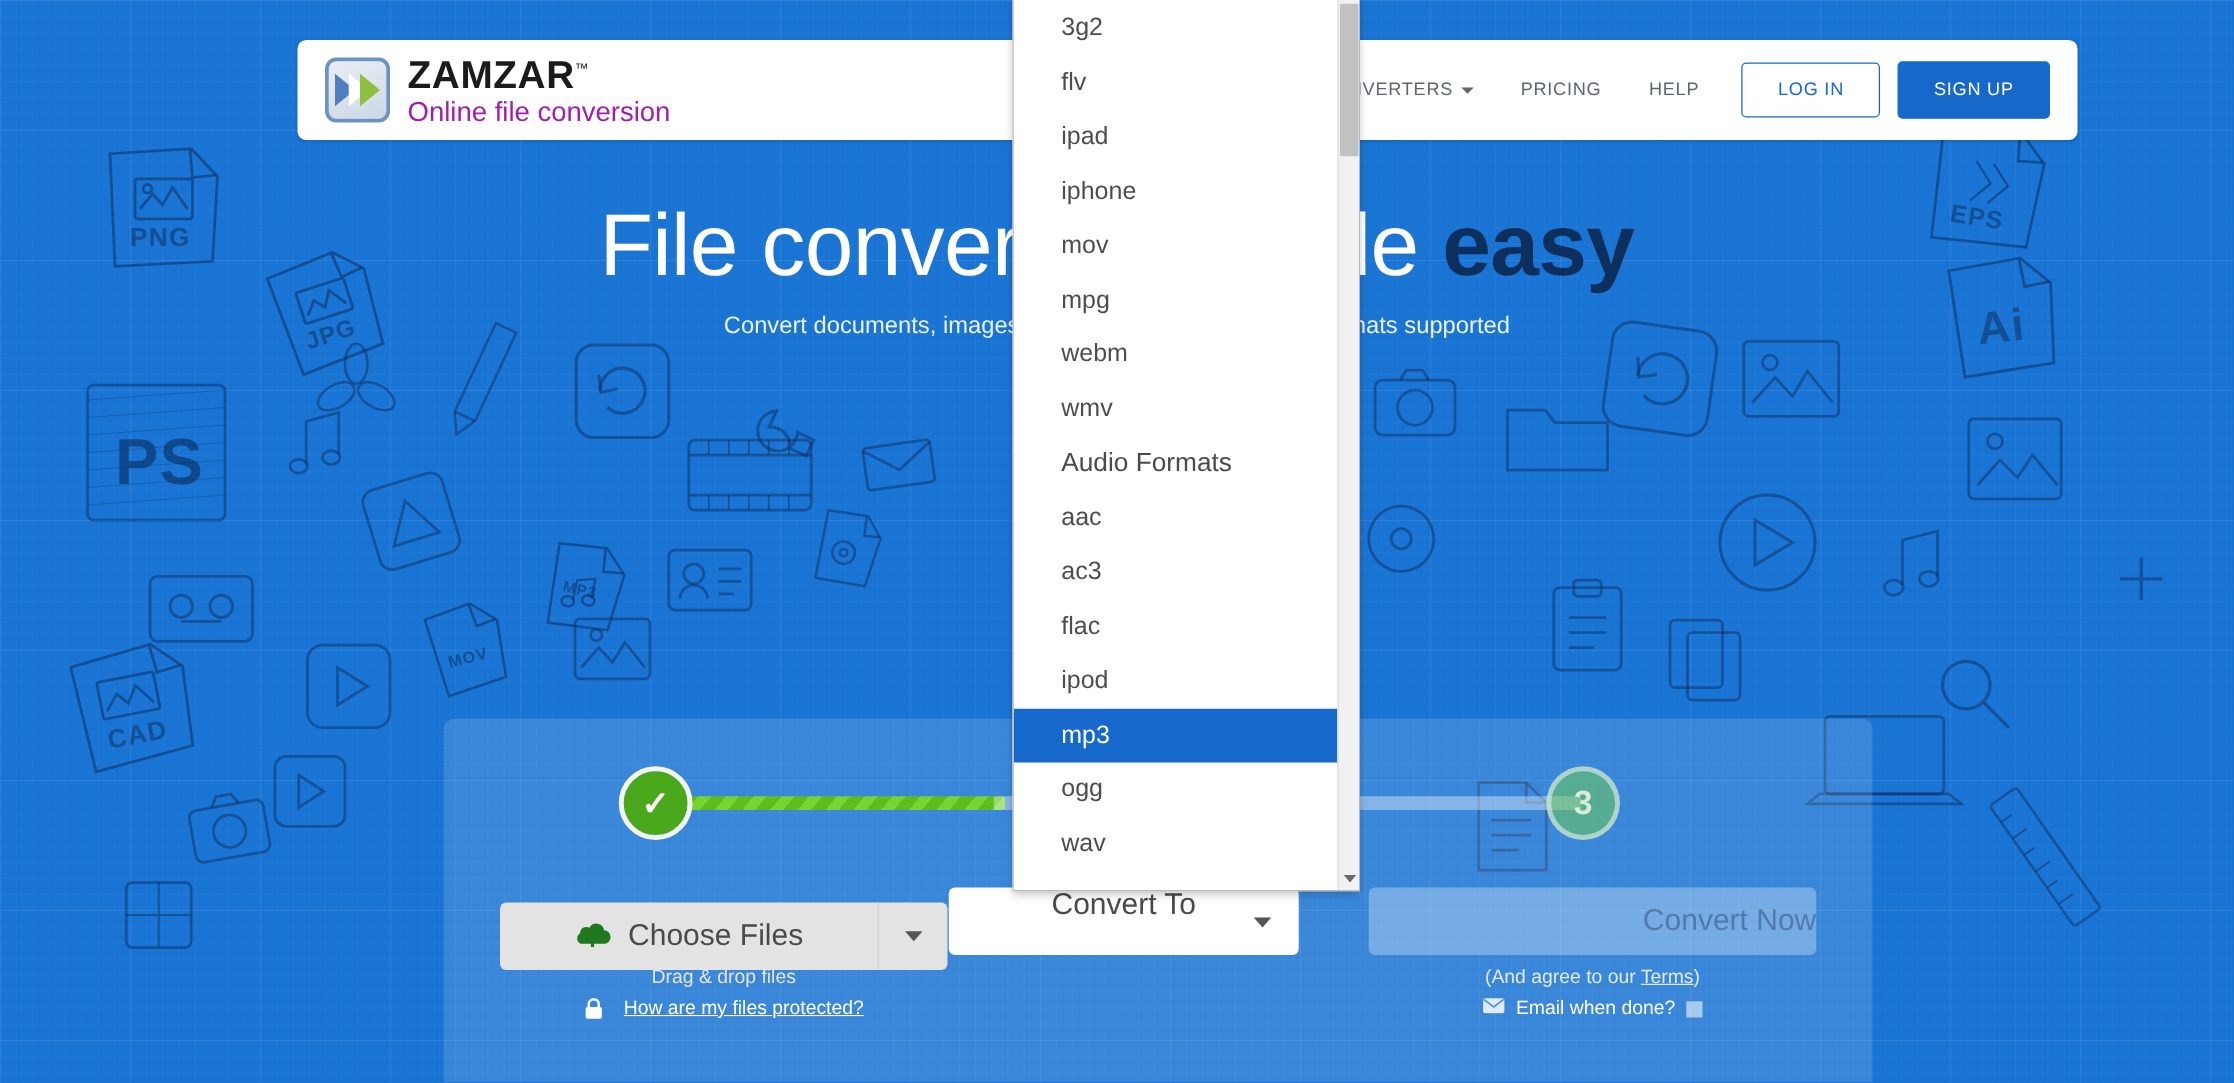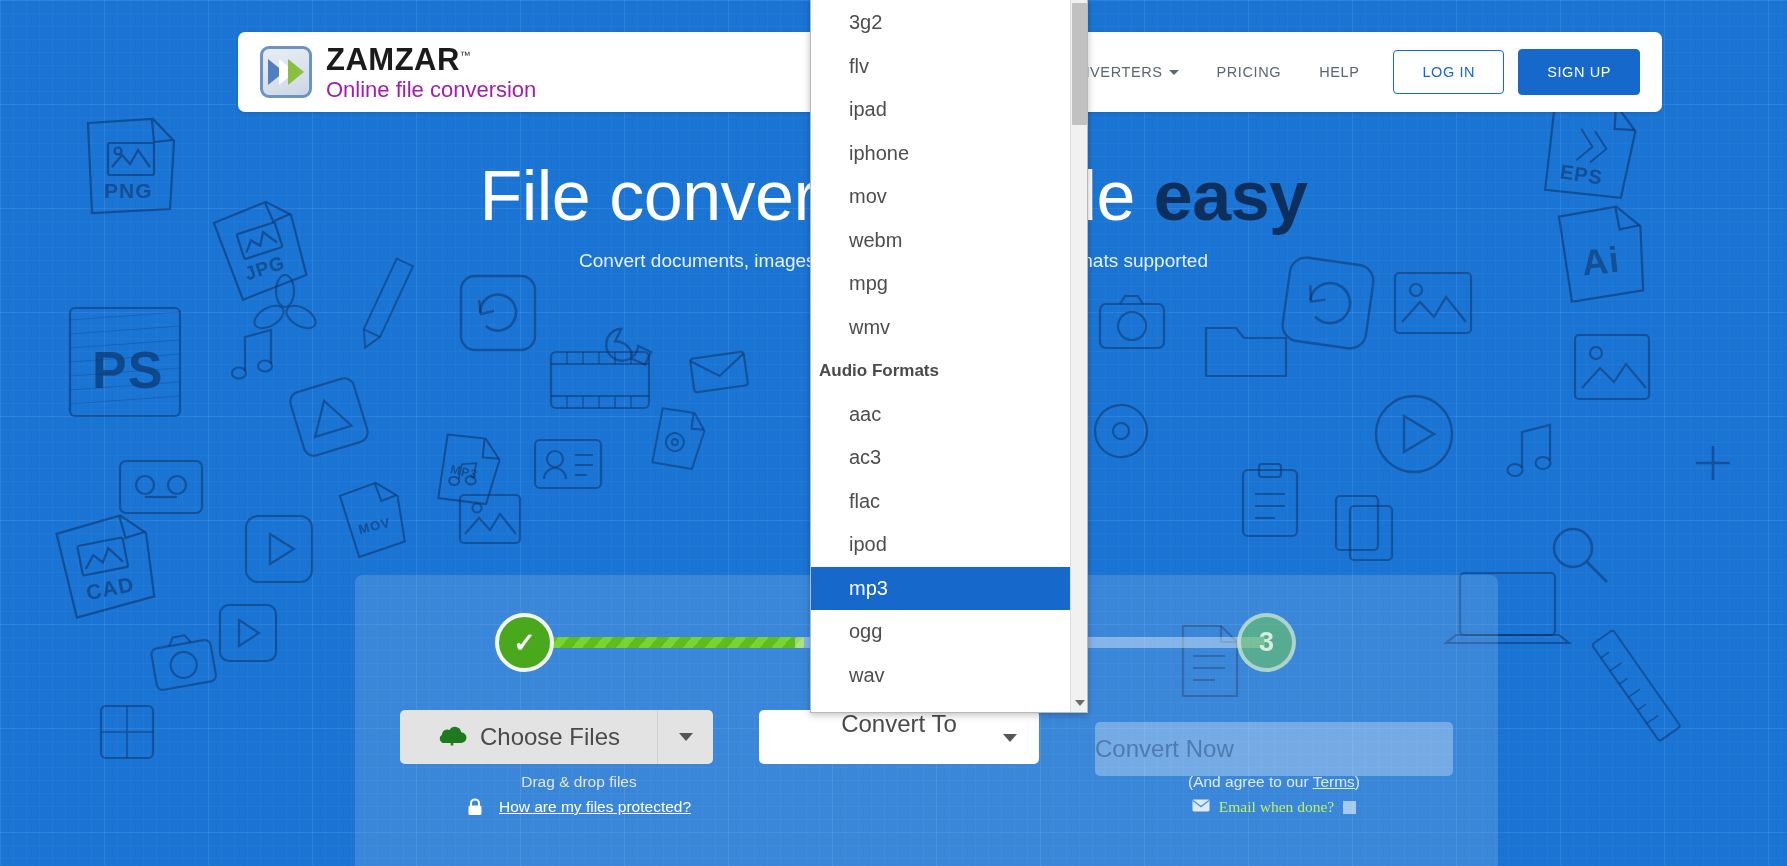--- a/index.html
+++ b/index.html
@@ -162,22 +162,22 @@
     border: 4px solid rgba(242,246,249,0.55);
     color: rgba(236,248,228,0.85);
   }
 
   
   #controls {
     position: absolute; left: 355px; top: 710px;
     width: 1143px; height: 60px; z-index: 8;
   }
   #choose-files-group {
-    position: absolute; left: 45px; top: 0;
-    width: 313px; height: 54px;
+    position: absolute; left: 45px; top: 12px;
+    width: 358px; height: 54px;
     background: #e3e3e3;
     border-radius: 5px;
     display: flex; align-items: center;
     cursor: pointer;
   }
   #choose-files-main {
     flex: 1; display:flex; align-items:center; justify-content:center;
     gap: 13px; height: 100%;
   }
   #choose-files-label {
@@ -219,44 +219,44 @@
   }
   #convert-to-label {
     font-size: 24px; color: #4a4a4a;
     font-family: "Liberation Sans", sans-serif;
   }
   #convert-to-caret {
     position:absolute; right: 22px; top: 24px;
   }
 
   #convert-now-btn {
-    position: absolute; left: 740px; top: 12px;
+    position: absolute; left: 740px; top: 0;
     width: 358px; height: 54px;
     background: rgba(255,255,255,0.30);
     border-radius: 5px;
-    display:flex; align-items:center; justify-content:flex-start;
+    display:flex; align-items:center; justify-content:flex-end;
     cursor: pointer;
   }
   #convert-now-label {
     font-size: 24px; color: rgba(40,70,110,0.48);
     font-family: "Liberation Sans", sans-serif;
   }
   #terms-text {
     position:absolute; left: 740px; top: 63px; width: 358px;
     text-align:center; font-size: 15.5px; color:#dfeaf8;
     font-family: "Liberation Sans", sans-serif;
   }
   #terms-link { text-decoration: underline; cursor:pointer; color:#dfeaf8; }
   #email-row {
     position:absolute; left: 740px; top: 88px; width: 358px;
     display:flex; align-items:center; justify-content:center; gap:9px;
   }
   #email-label {
-    font-size: 15.5px; color:#bef264;
-    font-family: Liberation Serif, serif;
+    font-size: 15.5px; color:#ffffff;
+    font-family: Liberation Sans, sans-serif;
   }
   #email-checkbox {
     width: 13px; height: 13px;
     background: rgba(255,255,255,0.55);
   }
 
   
   #format-dropdown {
     position: absolute;
     left: 810px; top: -1px;
@@ -283,23 +283,23 @@
     white-space: nowrap;
     cursor: pointer;
   }
   .dd-item.selected {
     background: #1668cb;
     color: #ffffff;
   }
   .dd-group {
     height: 43.5px;
     line-height: 43.5px;
-    padding-left: 8px;
-    font-size: 17px;
-    font-weight: bold;
+    padding-left: 38px;
+    font-size: 21px;
+    font-weight: normal;
     color: #4a4a4a;
     font-family: "Liberation Sans", sans-serif;
     white-space: nowrap;
   }
   #dropdown-scrollbar {
     width: 17px;
     background: #f1f1f1;
     border-left: 1px solid #dcdcdc;
     position: relative;
     flex-shrink: 0;
@@ -703,22 +703,22 @@
   </div>
 </div>
 
 <div id="format-dropdown">
   <div id="dropdown-list">
       <div class="dd-item">3g2</div>
       <div class="dd-item">flv</div>
       <div class="dd-item">ipad</div>
       <div class="dd-item">iphone</div>
       <div class="dd-item">mov</div>
+      <div class="dd-item">mpg</div>
       <div class="dd-item">webm</div>
-      <div class="dd-item">mpg</div>
       <div class="dd-item">wmv</div>
       <div class="dd-group">Audio Formats</div>
       <div class="dd-item">aac</div>
       <div class="dd-item">ac3</div>
       <div class="dd-item">flac</div>
       <div class="dd-item">ipod</div>
       <div class="dd-item selected">mp3</div>
       <div class="dd-item">ogg</div>
       <div class="dd-item">wav</div>
     </div>

